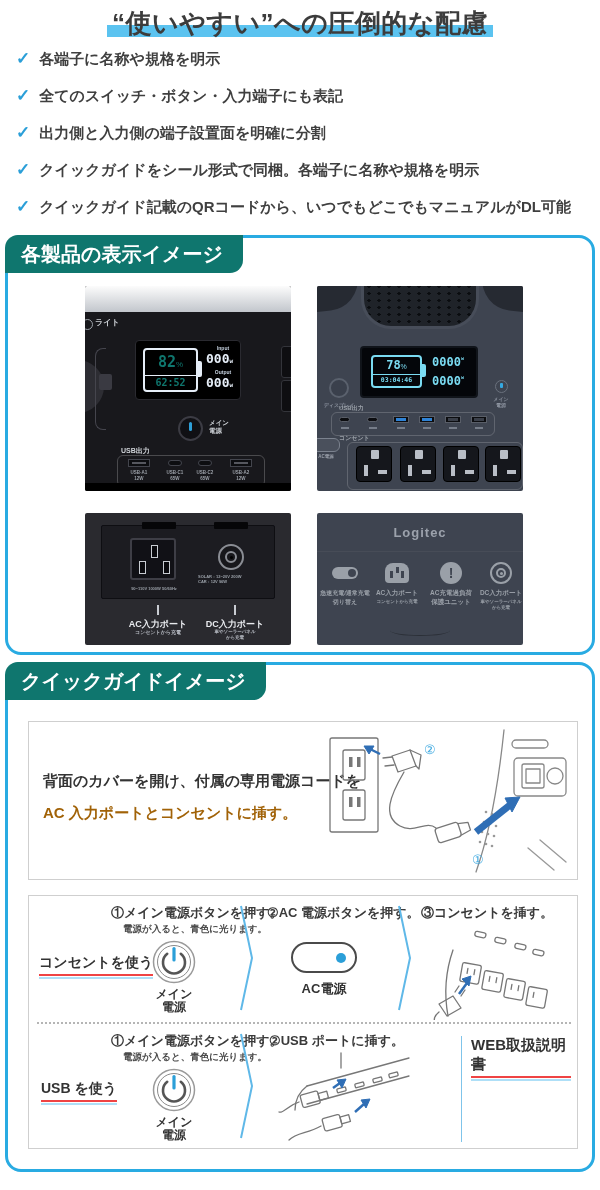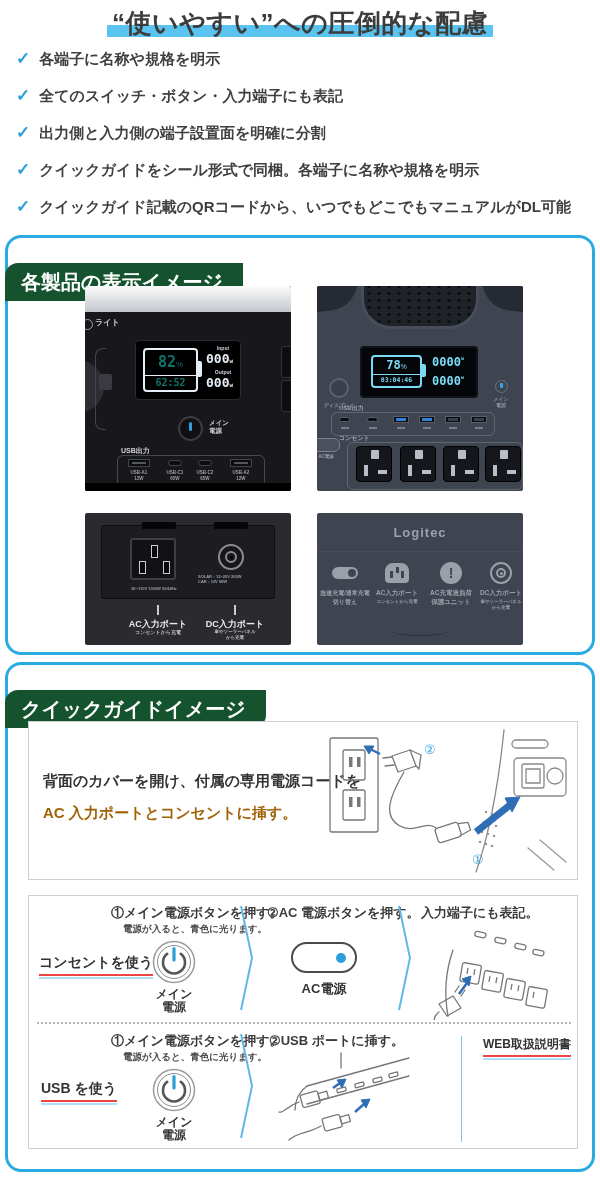--- a/index.html
+++ b/index.html
@@ -8,21 +8,21 @@
   .a{position:absolute;}
   
   .title{position:absolute;top:6px;left:0;width:100%;text-align:center;font-size:26px;font-weight:bold;color:#3C3C3C;letter-spacing:.5px;}
   .hl{background:linear-gradient(to bottom,transparent 58%,#5BC3F0 58%,#5BC3F0 96%,transparent 96%);padding:0 5px;}
   
   .checklist{position:absolute;left:16px;top:48px;margin:0;padding:0;list-style:none;width:575px;}
   .checklist li{position:relative;height:22px;margin-bottom:15px;font-size:15px;font-weight:bold;color:#3F3F3F;white-space:nowrap;}
   .chk{color:#2B9FD8;font-size:17px;margin-right:9px;}
   
   .panel{position:absolute;left:5px;width:590px;border:3px solid #29ABE2;border-radius:16px;background:#fff;box-sizing:border-box;}
-  .badge{position:absolute;top:-3px;left:-3px;background:#14532d;color:#fff;font-weight:bold;font-size:20px;line-height:20px;padding:9px 20px 9px 16px;border-radius:13px 0 13px 0;white-space:nowrap;margin-top:28px;}
+  .badge{position:absolute;top:-3px;left:-3px;background:#0f766e;color:#fff;font-weight:bold;font-size:20px;line-height:20px;padding:9px 20px 9px 16px;border-radius:13px 0 13px 0;white-space:nowrap;}
   
   .photo{position:absolute;overflow:hidden;border-radius:2px;}
   .lblw{color:#CFD3D8;font-weight:bold;}
   .mono{font-family:"DejaVu Sans Mono",monospace;font-weight:bold;}
   .batt{box-sizing:border-box;border:2px solid #E6EEF8;border-radius:4px;text-align:center;}
   .battc{border-color:#7ADBF2;}
   .nub{position:absolute;background:#E6EEF8;border-radius:0 2px 2px 0;}
   .port{position:absolute;box-sizing:border-box;background:#0C0D10;border:1px solid #43454D;}
   .outlet{position:absolute;background:#15171C;border:1px solid #000;border-radius:4px;box-sizing:border-box;}
   .bracket{position:absolute;border:1px solid rgba(255,255,255,.22);border-radius:6px;}
@@ -333,21 +333,21 @@
         <polyline points="2,2 13,54 2,106" fill="none" stroke="#5FB8E8" stroke-width="2"></polyline>
       </svg>
       <div class="steptitle" style="left:238px;top:8px;">②AC 電源ボタンを押す。</div>
       <div class="a" style="left:262px;top:46px;width:62px;height:27px;border:2.5px solid #4A4A4A;border-radius:16px;background:#fff;">
         <div class="a" style="right:9px;top:8.5px;width:10px;height:10px;border-radius:50%;background:#2B9FD8;"></div>
       </div>
       <div class="a" style="left:254px;top:84px;width:82px;text-align:center;font-size:13px;font-weight:bold;color:#333;">AC電源</div>
       <svg class="a" style="left:368px;top:8px;" width="16" height="108" viewBox="0 0 16 108">
         <polyline points="2,2 13,54 2,106" fill="none" stroke="#5FB8E8" stroke-width="2"></polyline>
       </svg>
-      <div class="steptitle" style="left:392px;top:8px;">入力端子にも表記。</div>
+      <div class="steptitle" style="left:392px;top:8px;">③コンセントを挿す。</div>
       <svg class="a" style="left:402px;top:26px;" width="118" height="98" viewBox="0 0 118 98">
         <g fill="none" stroke="#777" stroke-width="1.3" stroke-linecap="round" stroke-linejoin="round">
           <path d="M 22 28 C 15 48 13 72 17 94"></path>
           <rect x="44" y="10" width="11" height="5" rx="2" transform="rotate(12 49 12)"></rect>
           <rect x="64" y="16" width="11" height="5" rx="2" transform="rotate(12 69 18)"></rect>
           <rect x="84" y="22" width="11" height="5" rx="2" transform="rotate(12 89 24)"></rect>
           <rect x="102" y="28" width="11" height="5" rx="2" transform="rotate(12 107 30)"></rect>
           <g transform="rotate(10 40 52)">
               <rect x="30" y="42" width="19" height="19" rx="2"></rect>
               <line x1="36" y1="47" x2="36" y2="52"></line>
@@ -419,17 +419,17 @@
           <path d="M 44 74 C 30 82 20 80 12 88"></path>
         </g>
         <g stroke="#2F6EB5" fill="#2F6EB5">
           <line x1="56" y1="36" x2="63" y2="31" stroke-width="2.5"></line>
           <polygon points="69,27 60,28 65,36"></polygon>
           <line x1="78" y1="60" x2="87" y2="52" stroke-width="2.5"></line>
           <polygon points="93,47 84,48 89,56"></polygon>
         </g>
       </svg>
       <div class="a" style="left:432px;top:140px;width:1px;height:106px;background:#7FC4EA;"></div>
-      <div class="a" style="left:442px;top:140px;width:100px;text-align:right;font-size:12px;font-weight:bold;color:#333;"><span class="u2"><span class="u1">WEB取扱説明書</span></span></div>
+      <div class="a" style="left:442px;top:140px;width:100px;text-align:left;font-size:15px;font-weight:bold;color:#333;"><span class="u2"><span class="u1">WEB取扱説明書</span></span></div>
     </div>
   </section>
 
 </div>
 
 </body></html>

